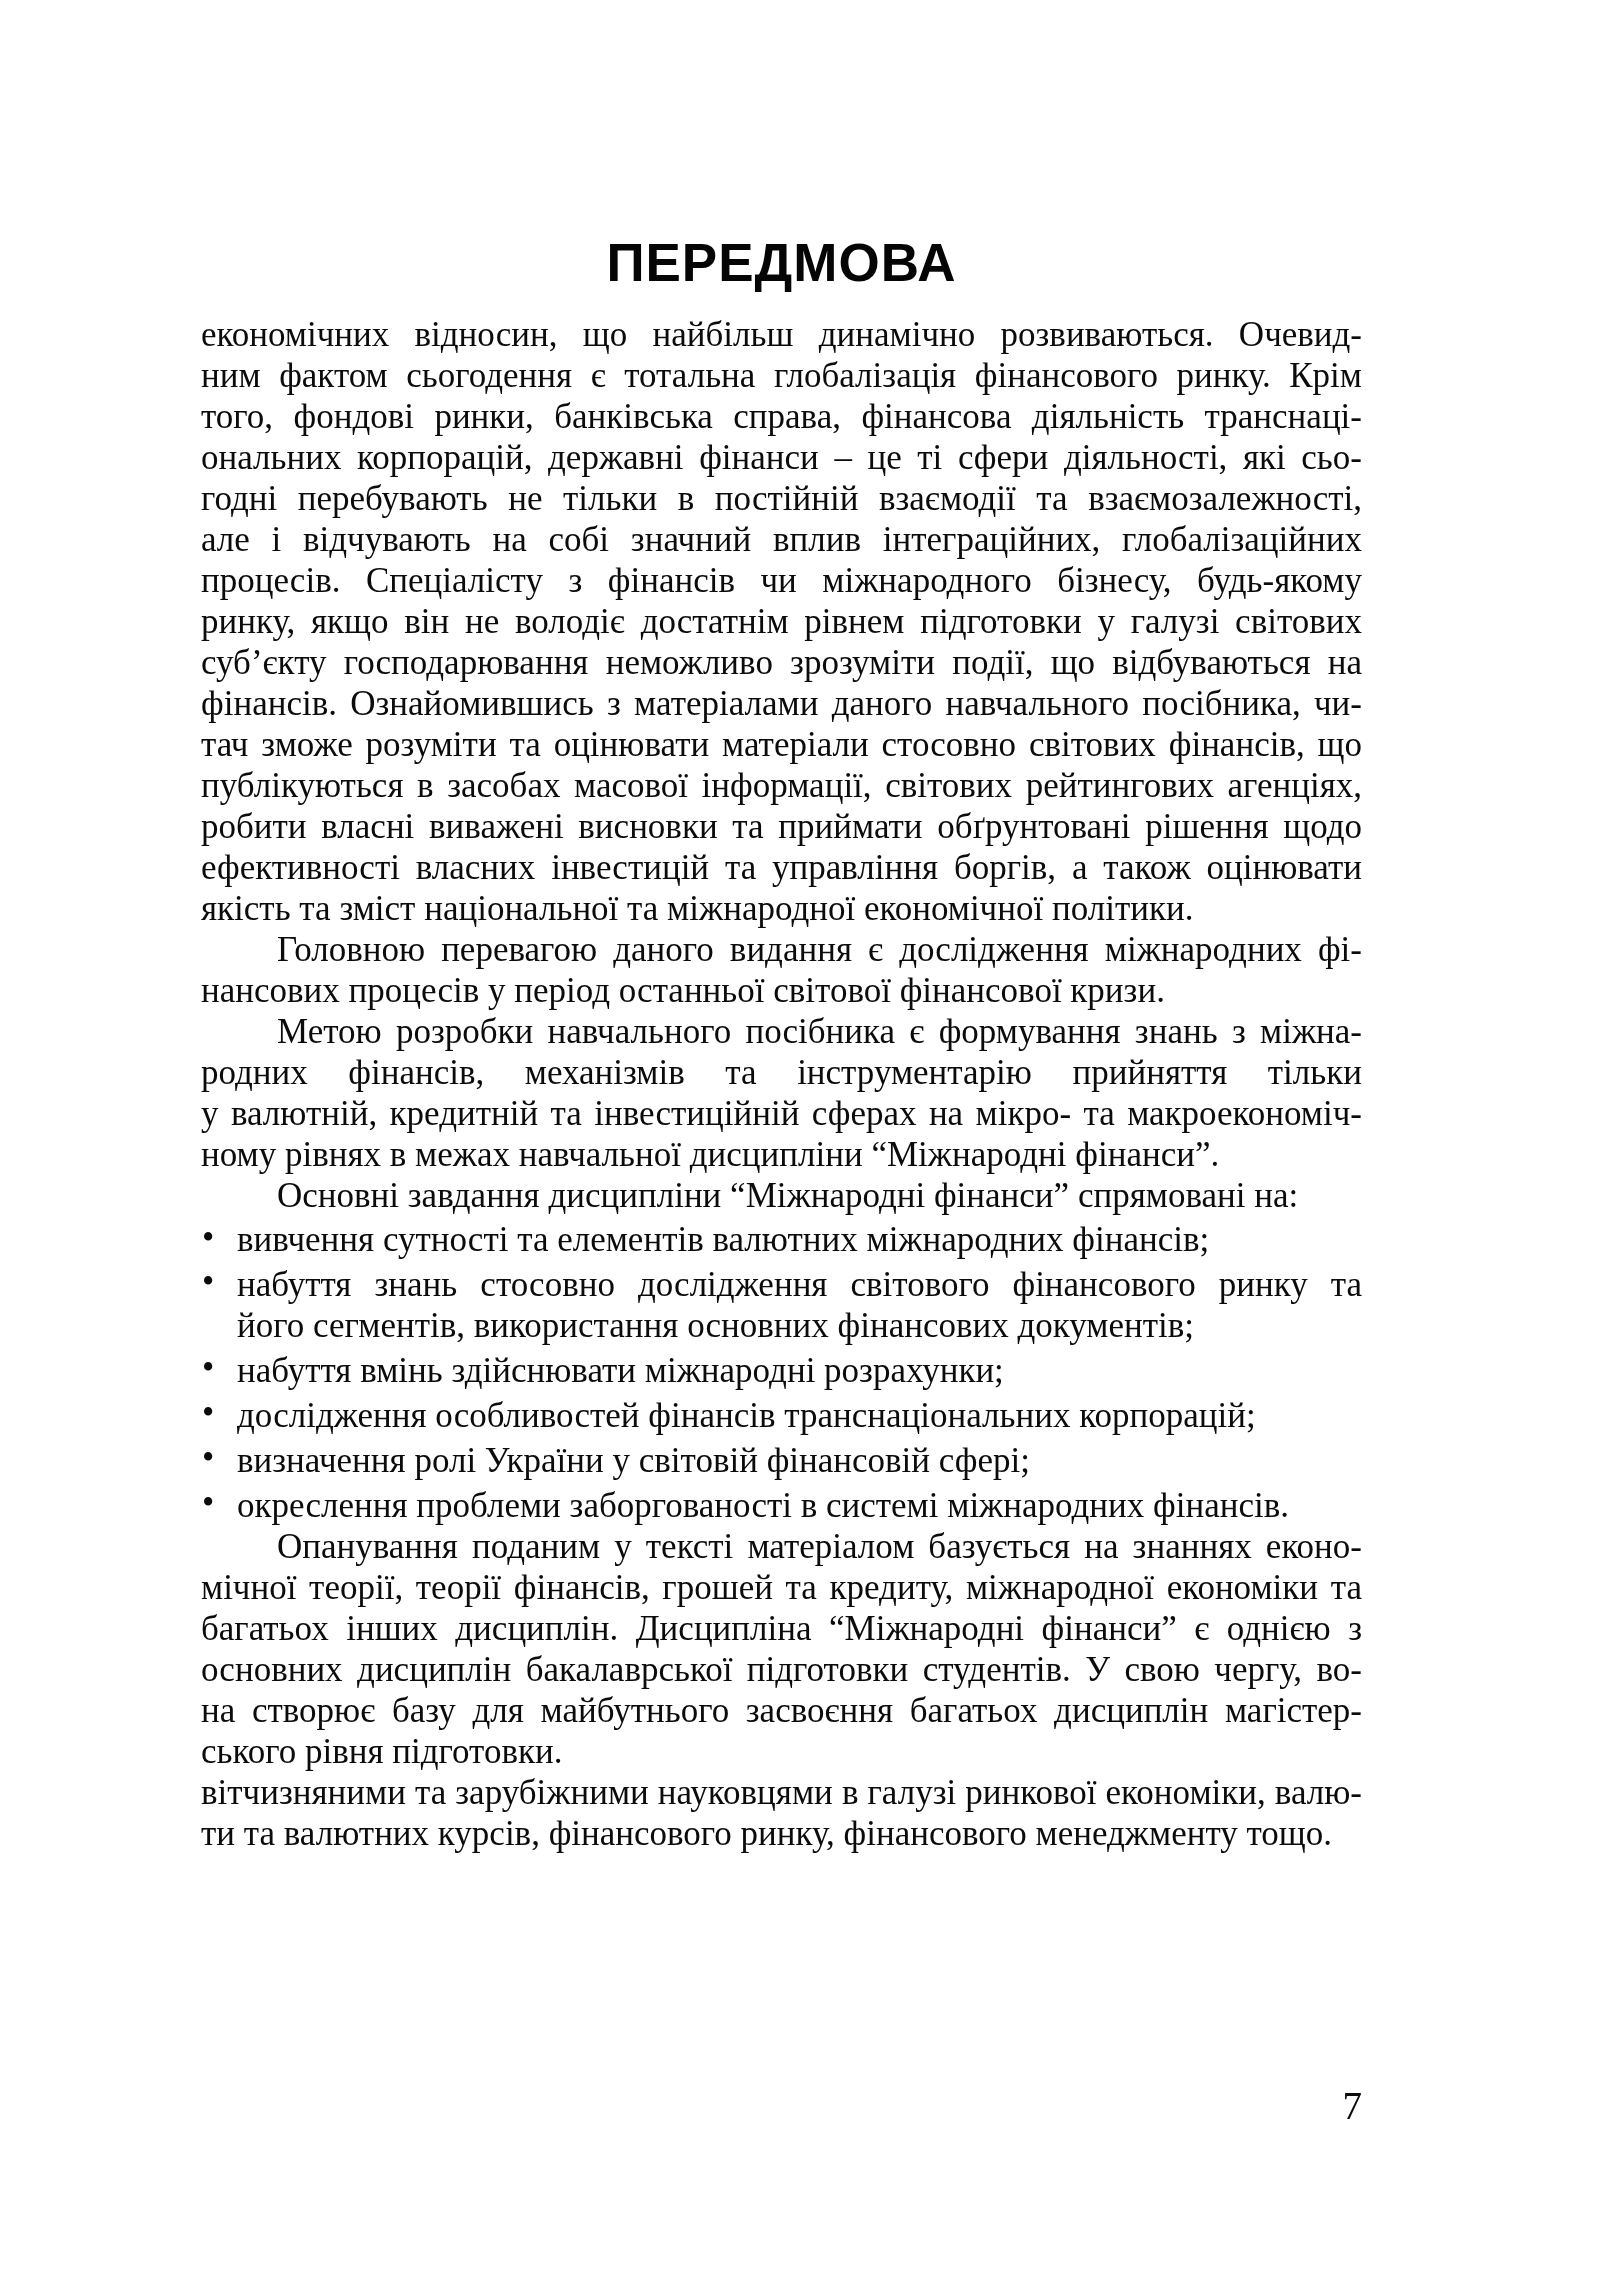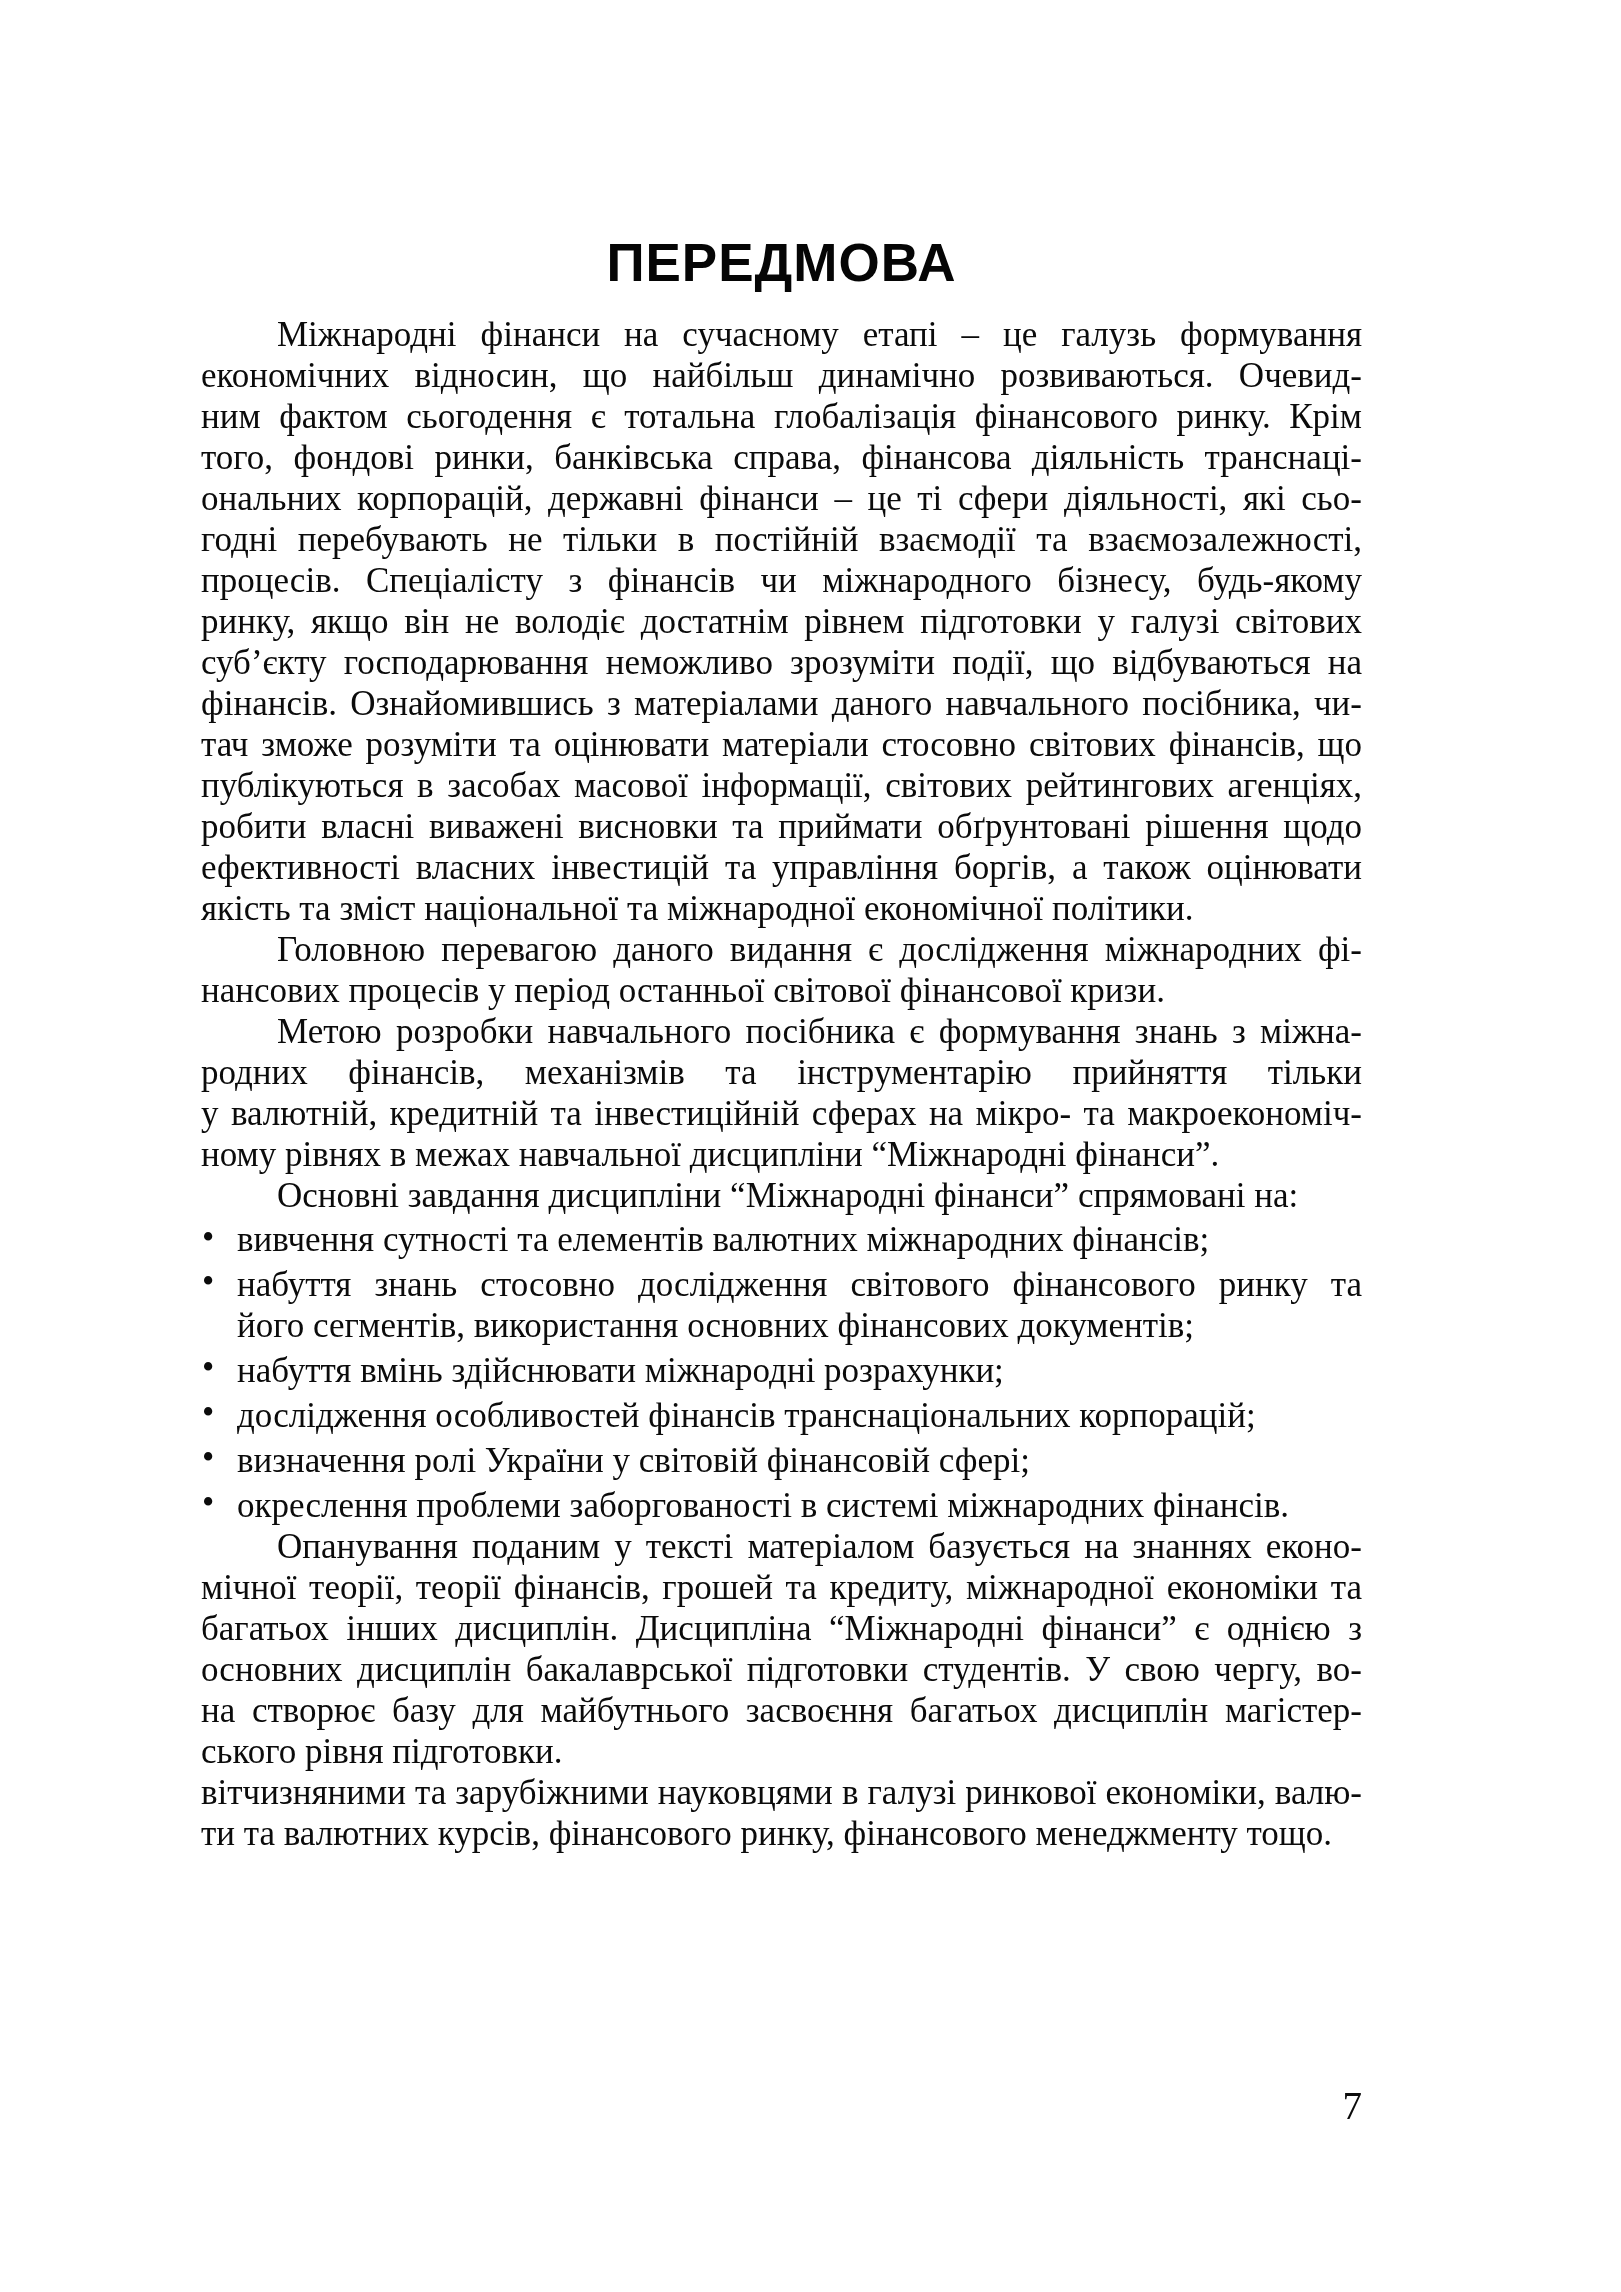--- a/index.html
+++ b/index.html
@@ -65,26 +65,26 @@
   }
 </style>
 </head>
 <body>
 
 <div class="page">
   <div class="text-block">
     <h1 class="title">ПЕРЕДМОВА</h1>
     <div class="body-text">
         <div class="para">
-          <div class="ln indent">Міжнародні фінанси на сучасному етапі – це галузь формування</div>
           <div class="ln">економічних відносин, що найбільш динамічно розвиваються. Очевид-</div>
           <div class="ln">ним фактом сьогодення є тотальна глобалізація фінансового ринку. Крім</div>
           <div class="ln">того, фондові ринки, банківська справа, фінансова діяльність транснаці-</div>
           <div class="ln">ональних корпорацій, державні фінанси – це ті сфери діяльності, які сьо-</div>
           <div class="ln">годні перебувають не тільки в постійній взаємодії та взаємозалежності,</div>
+          <div class="ln">але і відчувають на собі значний вплив інтеграційних, глобалізаційних</div>
           <div class="ln">процесів. Спеціалісту з фінансів чи міжнародного бізнесу, будь-якому</div>
           <div class="ln">ринку, якщо він не володіє достатнім рівнем підготовки у галузі світових</div>
           <div class="ln">суб’єкту господарювання неможливо зрозуміти події, що відбуваються на</div>
           <div class="ln">фінансів. Ознайомившись з матеріалами даного навчального посібника, чи-</div>
           <div class="ln">тач зможе розуміти та оцінювати матеріали стосовно світових фінансів, що</div>
           <div class="ln">публікуються в засобах масової інформації, світових рейтингових агенціях,</div>
           <div class="ln">робити власні виважені висновки та приймати обґрунтовані рішення щодо</div>
           <div class="ln">ефективності власних інвестицій та управління боргів, а також оцінювати</div>
           <div class="ln last">якість та зміст національної та міжнародної економічної політики.</div>
         </div>

